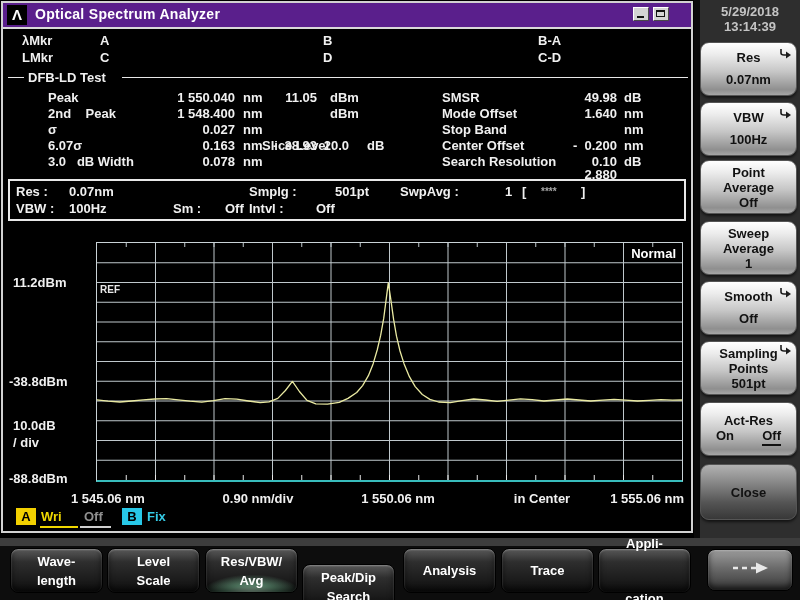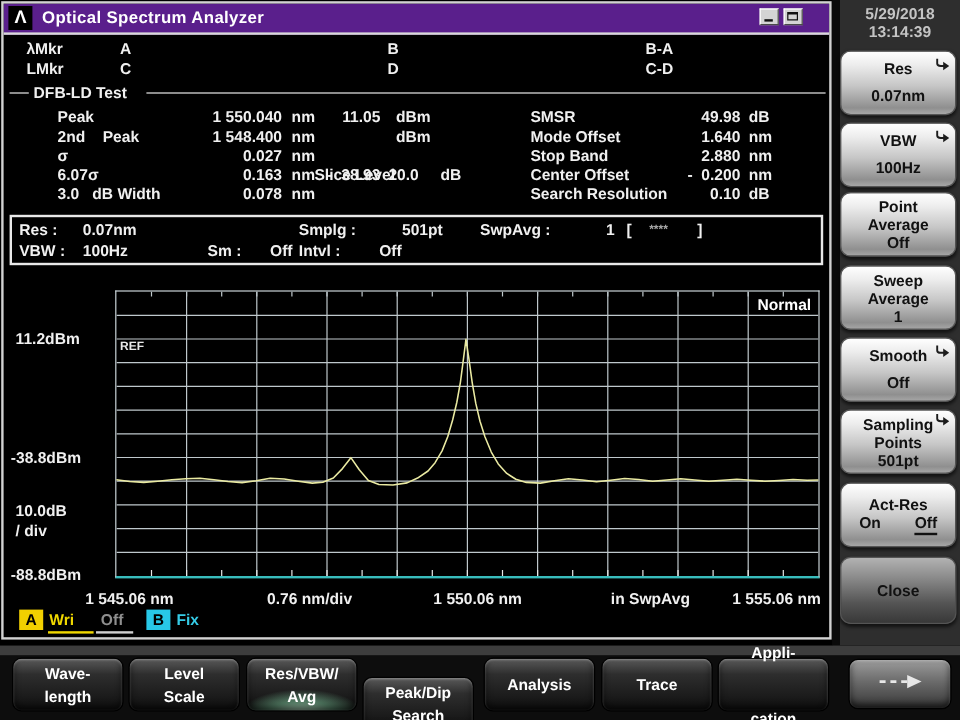--- a/index.html
+++ b/index.html
@@ -126,21 +126,21 @@
   <span class="abs" style="left:330px;">dBm</span>
   <span class="abs" style="left:442px;">Mode Offset</span>
   <span class="abs r" style="left:540px;width:77px;">1.640</span>
   <span class="abs" style="left:624px;">nm</span>
 </div>
 <div class="abs t13" style="left:0;top:122px;width:692px;">
   <span class="abs pre" style="left:48px;">σ</span>
   <span class="abs r" style="left:150px;width:85px;">0.027</span>
   <span class="abs" style="left:243px;">nm</span>
   <span class="abs" style="left:442px;">Stop Band</span>
-  <span class="abs r" style="left:540px;width:77px;">2.880</span>
+  <span class="abs r" style="left:540px;width:77px;margin-top:45px;">2.880</span>
   <span class="abs" style="left:624px;">nm</span>
 </div>
 <div class="abs t13" style="left:0;top:138px;width:692px;">
   <span class="abs pre" style="left:48px;">6.07σ</span>
   <span class="abs r" style="left:150px;width:85px;">0.163</span>
   <span class="abs" style="left:243px;">nm</span>
   <span class="abs" style="left:262px;">Slice Level</span>
   <span class="abs r" style="left:302px;width:47px;">20.0</span>
   <span class="abs" style="left:367px;">dB</span>
   <span class="abs" style="left:442px;">Center Offset</span>
@@ -243,23 +243,23 @@
       <line x1="526.5" y1="232" x2="526.5" y2="237" stroke="#e8e8e8" stroke-width="1"></line>
       <line x1="555.75" y1="0" x2="555.75" y2="4" stroke="#bfc8cc" stroke-width="1"></line>
       <line x1="555.75" y1="232" x2="555.75" y2="237" stroke="#e8e8e8" stroke-width="1"></line>
       <polyline points="0.0,156.8 11.1,158.2 22.8,159.0 34.5,158.0 46.2,156.8 57.9,156.0 69.6,155.6 81.3,156.8 93.0,158.2 104.7,159.2 116.4,157.6 128.1,155.6 139.8,156.2 151.5,158.0 163.2,159.6 172.0,158.8 180.8,155.4 188.4,147.5 195.4,138.4 202.4,148.5 210.0,157.4 218.8,160.8 230.5,161.2 242.2,159.4 251.0,155.4 259.7,149.5 265.6,142.6 271.4,132.7 276.1,120.9 280.2,107.0 283.7,92.2 286.7,75.4 289.0,57.7 291.3,39.8 293.7,55.7 296.6,76.4 299.5,93.2 303.0,108.0 307.1,120.9 312.4,133.7 318.2,143.6 325.3,151.5 332.9,156.4 341.6,159.0 353.3,159.6 365.0,157.6 376.7,156.0 388.4,157.0 400.1,158.4 411.8,157.2 423.5,155.8 435.2,156.6 446.9,158.0 458.6,157.0 470.3,156.0 482.0,157.0 493.7,158.0 505.4,157.2 517.1,156.4 528.8,157.2 540.5,158.0 552.2,157.4 563.9,156.6 575.6,157.2 585.0,157.0" fill="none" stroke="#eaeaa2" stroke-width="1.3" stroke-linejoin="round" stroke-linecap="round"></polyline>
     </svg>
   <span class="abs ref-label">REF</span>
   <span class="abs normal-label">Normal</span>
 </div>
 
 <span class="abs t13" style="left:71px;top:491px;">1 545.06 nm</span>
-<span class="abs t13" style="left:258px;top:491px;transform:translateX(-50%);">0.76 nm/div</span>
+<span class="abs t13" style="left:258px;top:491px;transform:translateX(-50%);">0.90 nm/div</span>
 <span class="abs t13" style="left:398px;top:491px;transform:translateX(-50%);">1 550.06 nm</span>
-<span class="abs t13" style="left:542px;top:491px;transform:translateX(-50%);">in SwpAvg</span>
+<span class="abs t13" style="left:542px;top:491px;transform:translateX(-50%);">in Center</span>
 <span class="abs t13" style="left:684px;top:491px;transform:translateX(-100%);">1 555.06 nm</span>
 
 <div class="abs tracebox" style="left:16px;background:#f2d000;">A</div>
 <span class="abs t13" style="left:41px;top:509px;color:#f0d800;">Wri</span>
 <span class="abs t13" style="left:84px;top:509px;color:#8f8f8f;">Off</span>
 <div class="abs" style="left:40px;top:526px;width:38px;height:2px;background:#f0d800;"></div>
 <div class="abs" style="left:80px;top:526px;width:31px;height:2px;background:#cfcfcf;"></div>
 <div class="abs tracebox" style="left:122px;background:#28c8e8;">B</div>
 <span class="abs t13" style="left:147px;top:509px;color:#35cbe6;">Fix</span>
 

